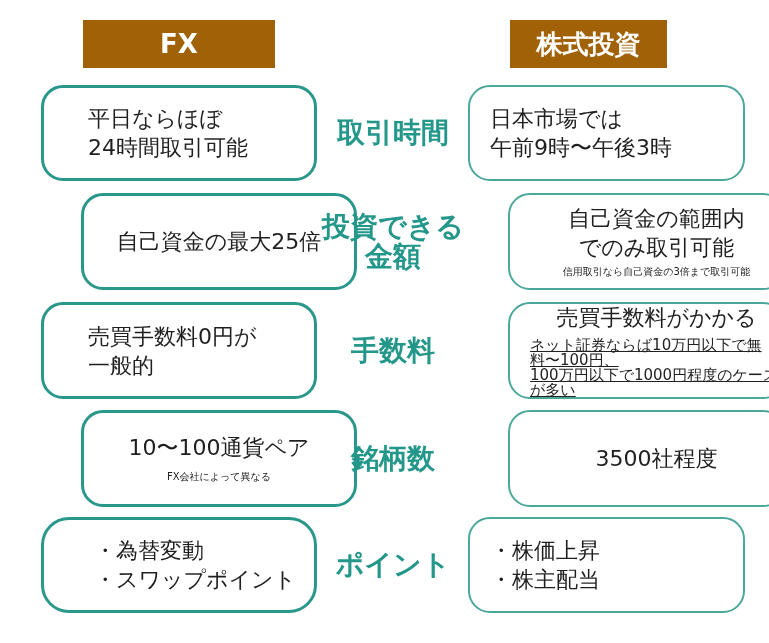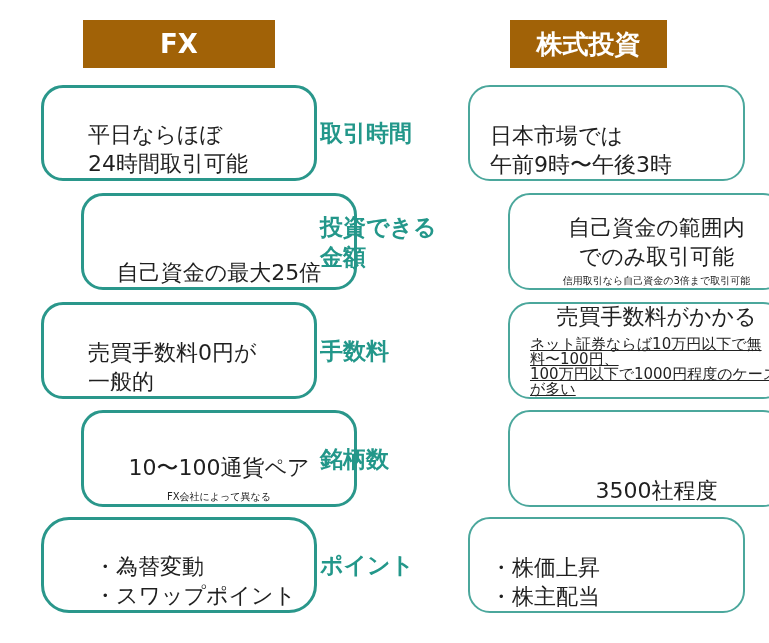--- a/index.html
+++ b/index.html
@@ -8,31 +8,31 @@
     font-family: "DejaVu Sans", "Liberation Sans", sans-serif; color:#222;
   }
   .header {
     position:absolute; top:20px; height:48px; background:#a16207; color:#fff;
     display:flex; align-items:center; justify-content:center; font-size:26px; font-weight:bold;
   }
   .header.fx { left:83px; width:192px; }
   .header.stock { left:510px; width:157px; }
   .box {
     position:absolute; box-sizing:border-box; border:3px solid #2a978b; border-radius:22px; background:#fff;
-    display:flex; flex-direction:column; justify-content:flex-end;
+    display:flex; flex-direction:column; justify-content:center;
   }
   .box.left { left:41px; width:276px; }
   .box.right { left:468px; width:277px; border-width:2px; border-color:#4ba79c;padding-left:20px; }
   .main { font-size:22px; line-height:29px; color:#1f1f1f; }
   .note { font-size:10px; line-height:14px; color:#222; margin-top:3px; }
   .note2 { font-size:15px; line-height:15px; color:#222; margin-top:6px;text-decoration:underline; }
   .center { text-align:center; align-items:center;margin-left:40px; }
   .label {
-    position:absolute; left:320px; width:146px; text-align:left; color:#23978a;
-    font-size:23px; font-weight:bold; line-height:30px;
+    position:absolute; left:320px; width:146px; text-align:center; color:#23978a;
+    font-size:28px; font-weight:bold; line-height:30px;
     display:flex; flex-direction:column; justify-content:center;
   }
   .pad-l { padding-left:44px; }
   .pad-l2 { padding-left:40px; }
 </style>
 </head>
 <body>
 
 <div class="header fx">FX</div>
 <div class="header stock">株式投資</div>

